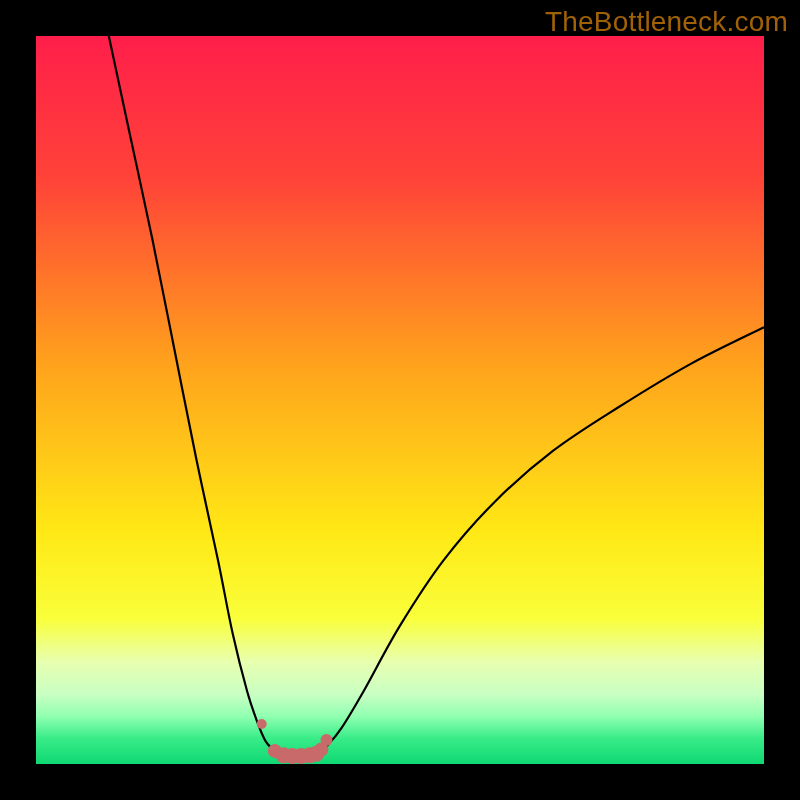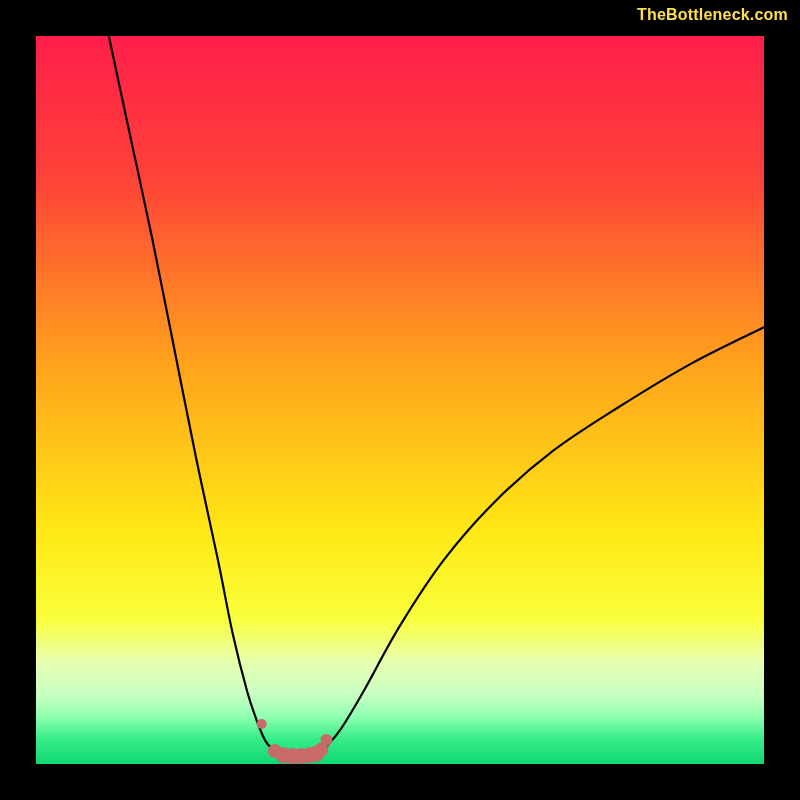--- a/index.html
+++ b/index.html
@@ -21,23 +21,23 @@
     position: absolute;
     left: 36px;
     top: 36px;
     width: 728px;
     height: 728px;
   }
   #watermark {
     position: absolute;
     top: 6px;
     right: 12px;
-    color: #fde047;
-    font-size: 16px;
-    font-weight: 700;
+    color: #a16207;
+    font-size: 28px;
+    font-weight: 400;
     letter-spacing: 0.2px;
     user-select: none;
   }
   svg { display: block; }
 </style>
 </head>
 <body>
 
 <div id="stage">
   <div id="watermark">TheBottleneck.com</div>

